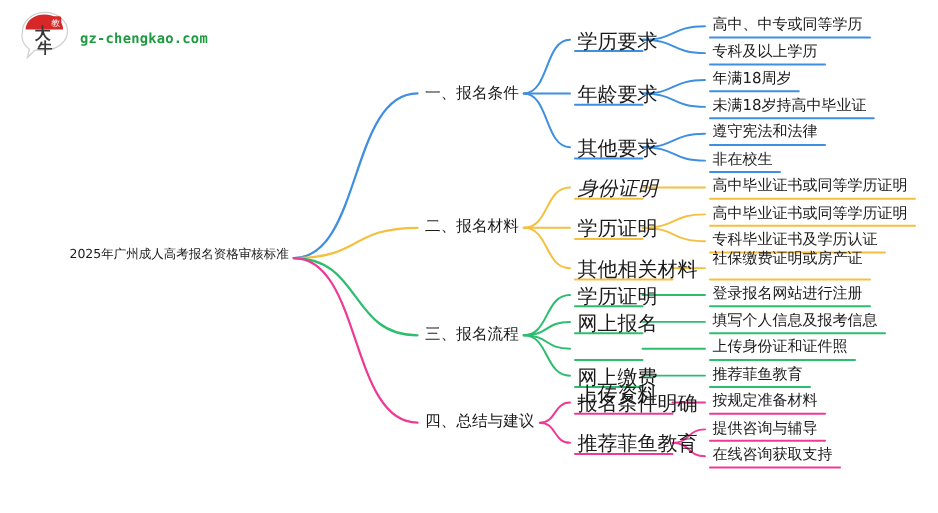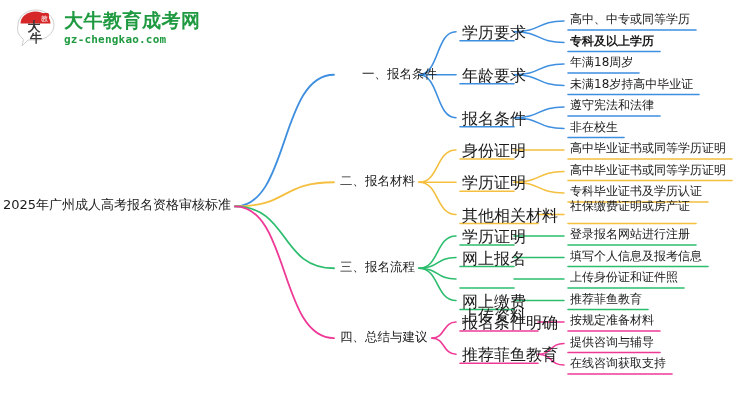--- a/index.html
+++ b/index.html
@@ -30,21 +30,21 @@
 
   
   .node{
     position:absolute;
     font-size:12.5px;
     color:#1a1a1a;
     white-space:nowrap;
     font-family:"DejaVu Sans","Liberation Sans",sans-serif;
     line-height:1.1;
   }
-  .node.root{font-size:13px;}
+  .node.root{font-size:10px;}
   .node.lvl1{font-size:12.5px;}
   .node.lvl2{font-size:16px;}
   .node.leaf{font-size:12px;}
 </style>
 </head>
 <body>
 
 <div id="stage">
 
   <div class="logo">
@@ -52,21 +52,20 @@
       <svg width="44" height="44" viewBox="0 0 44 44" aria-hidden="true">
         <path d="M4 19 A18 15 0 1 1 22 34 L14 34 L8 40 L9.5 33.4 A18 15 0 0 1 4 19 Z" fill="#ffffff" stroke="#cfcfcf" stroke-width="1"></path>
         <path d="M6.5 17.5 A15 12 0 0 1 36.5 17.5 Z" fill="#d62828"></path>
         <text x="20" y="25" font-size="13" font-weight="bold" fill="#3a3a3a" text-anchor="middle" font-family="DejaVu Sans, sans-serif">大</text>
         <text x="22" y="36" font-size="12" font-weight="bold" fill="#3a3a3a" text-anchor="middle" font-family="DejaVu Sans, sans-serif">牛</text>
         <rect x="26" y="7" width="9" height="9" rx="1.5" fill="#d62828"></rect>
         <text x="30.5" y="14.5" font-size="7" fill="#ffffff" text-anchor="middle" font-family="DejaVu Sans, sans-serif">教</text>
       </svg>
     </div>
     <div class="logo-text">
-      <div class="logo-title">大牛教育成考网</div>
       <div class="logo-sub">gz-chengkao.com</div>
     </div>
   </div>
 
   <svg id="links">
       <path d="M235,206.4375 C289.45,206.4375 279.55,74.75 334,74.75" stroke="#3f8fe0" fill="none" stroke-width="1.8" stroke-linecap="round"></path>
       <path d="M419,74.75 C439.35,74.75 435.65,31.75 456,31.75" stroke="#3f8fe0" fill="none" stroke-width="1.6" stroke-linecap="round"></path>
       <path d="M460,40.75 L514,40.75" stroke="#3f8fe0" fill="none" stroke-width="1.6" stroke-linecap="round"></path>
       <path d="M514,31.75 C541.5,31.75 536.5,21 564,21" stroke="#3f8fe0" fill="none" stroke-width="1.5" stroke-linecap="round"></path>
       <path d="M568,30 L696,30" stroke="#3f8fe0" fill="none" stroke-width="1.6" stroke-linecap="round"></path>
@@ -124,32 +123,32 @@
       <path d="M432,338.125 C445.2,338.125 442.8,354.25 456,354.25" stroke="#ee3a96" fill="none" stroke-width="1.6" stroke-linecap="round"></path>
       <path d="M460,363.25 L538,363.25" stroke="#ee3a96" fill="none" stroke-width="1.6" stroke-linecap="round"></path>
       <path d="M538,354.25 C552.3,354.25 549.7,343.5 564,343.5" stroke="#ee3a96" fill="none" stroke-width="1.5" stroke-linecap="round"></path>
       <path d="M568,352.5 L660,352.5" stroke="#ee3a96" fill="none" stroke-width="1.6" stroke-linecap="round"></path>
       <path d="M538,354.25 C552.3,354.25 549.7,365 564,365" stroke="#ee3a96" fill="none" stroke-width="1.5" stroke-linecap="round"></path>
       <path d="M568,374 L672,374" stroke="#ee3a96" fill="none" stroke-width="1.6" stroke-linecap="round"></path>
     </svg>
 
   <div id="nodes">
       <div class="node root" style="top: 198.438px; right: 519px;">2025年广州成人高考报名资格审核标准</div>
-      <div class="node lvl1" style="top: 66.75px; left: 340px; margin-left: 22px;">一、报名条件</div>
+      <div class="node lvl1" style="top: 66.75px; left: 340px;">一、报名条件</div>
       <div class="node lvl2" style="top: 23.75px; left: 462px;">学历要求</div>
       <div class="node leaf" style="top: 13px; left: 570px;">高中、中专或同等学历</div>
-      <div class="node leaf" style="top: 34.5px; left: 570px; font-weight: bold;">专科及以上学历</div>
+      <div class="node leaf" style="top: 34.5px; left: 570px;">专科及以上学历</div>
       <div class="node lvl2" style="top: 66.75px; left: 462px;">年龄要求</div>
       <div class="node leaf" style="top: 56px; left: 570px;">年满18周岁</div>
       <div class="node leaf" style="top: 77.5px; left: 570px;">未满18岁持高中毕业证</div>
-      <div class="node lvl2" style="top: 109.75px; left: 462px;">报名条件</div>
+      <div class="node lvl2" style="top: 109.75px; left: 462px;">其他要求</div>
       <div class="node leaf" style="top: 99px; left: 570px;">遵守宪法和法律</div>
       <div class="node leaf" style="top: 120.5px; left: 570px;">非在校生</div>
       <div class="node lvl1" style="top: 174.25px; left: 340px;">二、报名材料</div>
-      <div class="node lvl2" style="top: 142px; left: 462px;">身份证明</div>
+      <div class="node lvl2" style="top: 142px; left: 462px; font-style: italic;">身份证明</div>
       <div class="node leaf" style="top: 142px; left: 570px;">高中毕业证书或同等学历证明</div>
       <div class="node lvl2" style="top: 174.25px; left: 462px;">学历证明</div>
       <div class="node leaf" style="top: 163.5px; left: 570px;">高中毕业证书或同等学历证明</div>
       <div class="node leaf" style="top: 185px; left: 570px;">专科毕业证书及学历认证</div>
       <div class="node lvl2" style="top: 206.5px; left: 462px;">其他相关材料</div>
       <div class="node leaf" style="top: 200px; left: 570px;">社保缴费证明或房产证</div>
       <div class="node lvl1" style="top: 260.25px; left: 340px;">三、报名流程</div>
       <div class="node lvl2" style="top: 228px; left: 462px;">学历证明</div>
       <div class="node leaf" style="top: 228px; left: 570px;">登录报名网站进行注册</div>
       <div class="node lvl2" style="top: 249.5px; left: 462px;">网上报名</div>

